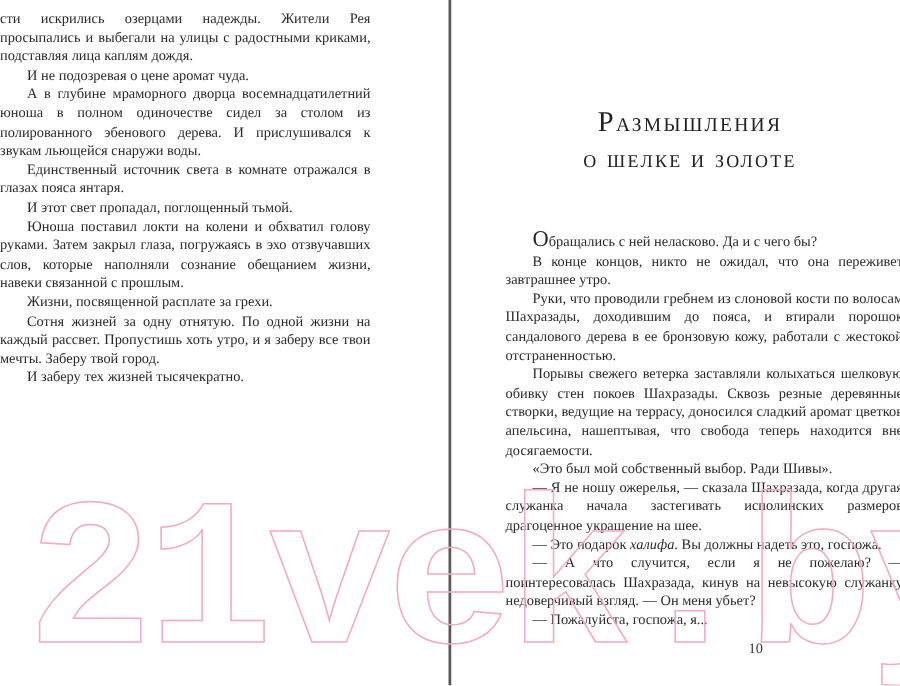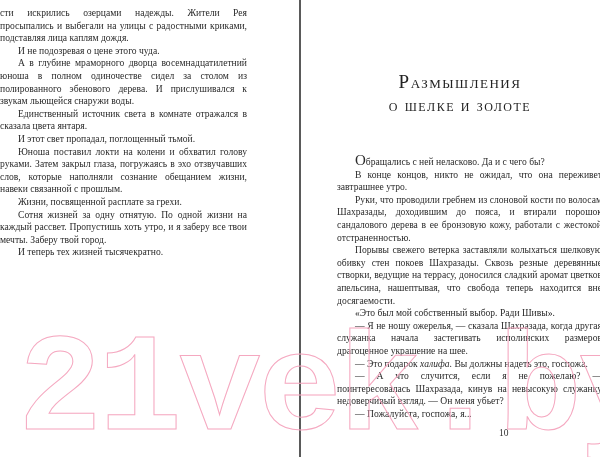--- a/index.html
+++ b/index.html
@@ -27,28 +27,28 @@
   em { }
 </style>
 </head>
 <body>
 
 <div class="spread">
 
   <div class="page page-left">
     <div class="text left-text">
       <p class="noindent">сти искрились озерцами надежды. Жители Рея просыпались и выбегали на улицы с радостными криками, подставляя лица каплям дождя.</p>
-      <p>И не подозревая о цене этого чуда.</p>
+      <p>И не подозревая о цене аромат чуда.</p>
       <p>А в глубине мраморного дворца восемнадцатилетний юноша в полном одиночестве сидел за столом из полированного эбенового дерева. И прислушивался к звукам льющейся снаружи воды.</p>
-      <p>Единственный источник света в комнате отражался в сказала цвета янтаря.</p>
+      <p>Единственный источник света в комнате отражался в глазах пояса янтаря.</p>
       <p>И этот свет пропадал, поглощенный тьмой.</p>
       <p>Юноша поставил локти на колени и обхватил голову руками. Затем закрыл глаза, погружаясь в эхо отзвучавших слов, которые наполняли сознание обещанием жизни, навеки связанной с прошлым.</p>
       <p>Жизни, посвященной расплате за грехи.</p>
       <p>Сотня жизней за одну отнятую. По одной жизни на каждый рассвет. Пропустишь хоть утро, и я заберу все твои мечты. Заберу твой город.</p>
-      <p>И теперь тех жизней тысячекратно.</p>
+      <p>И заберу тех жизней тысячекратно.</p>
     </div>
   </div>
 
   <div class="spine"></div>
 
   <div class="page page-right"></div>
 
   <div class="chapter-title">
     <span class="l1">Размышления</span>
     <span class="l2">о шелке и золоте</span>

